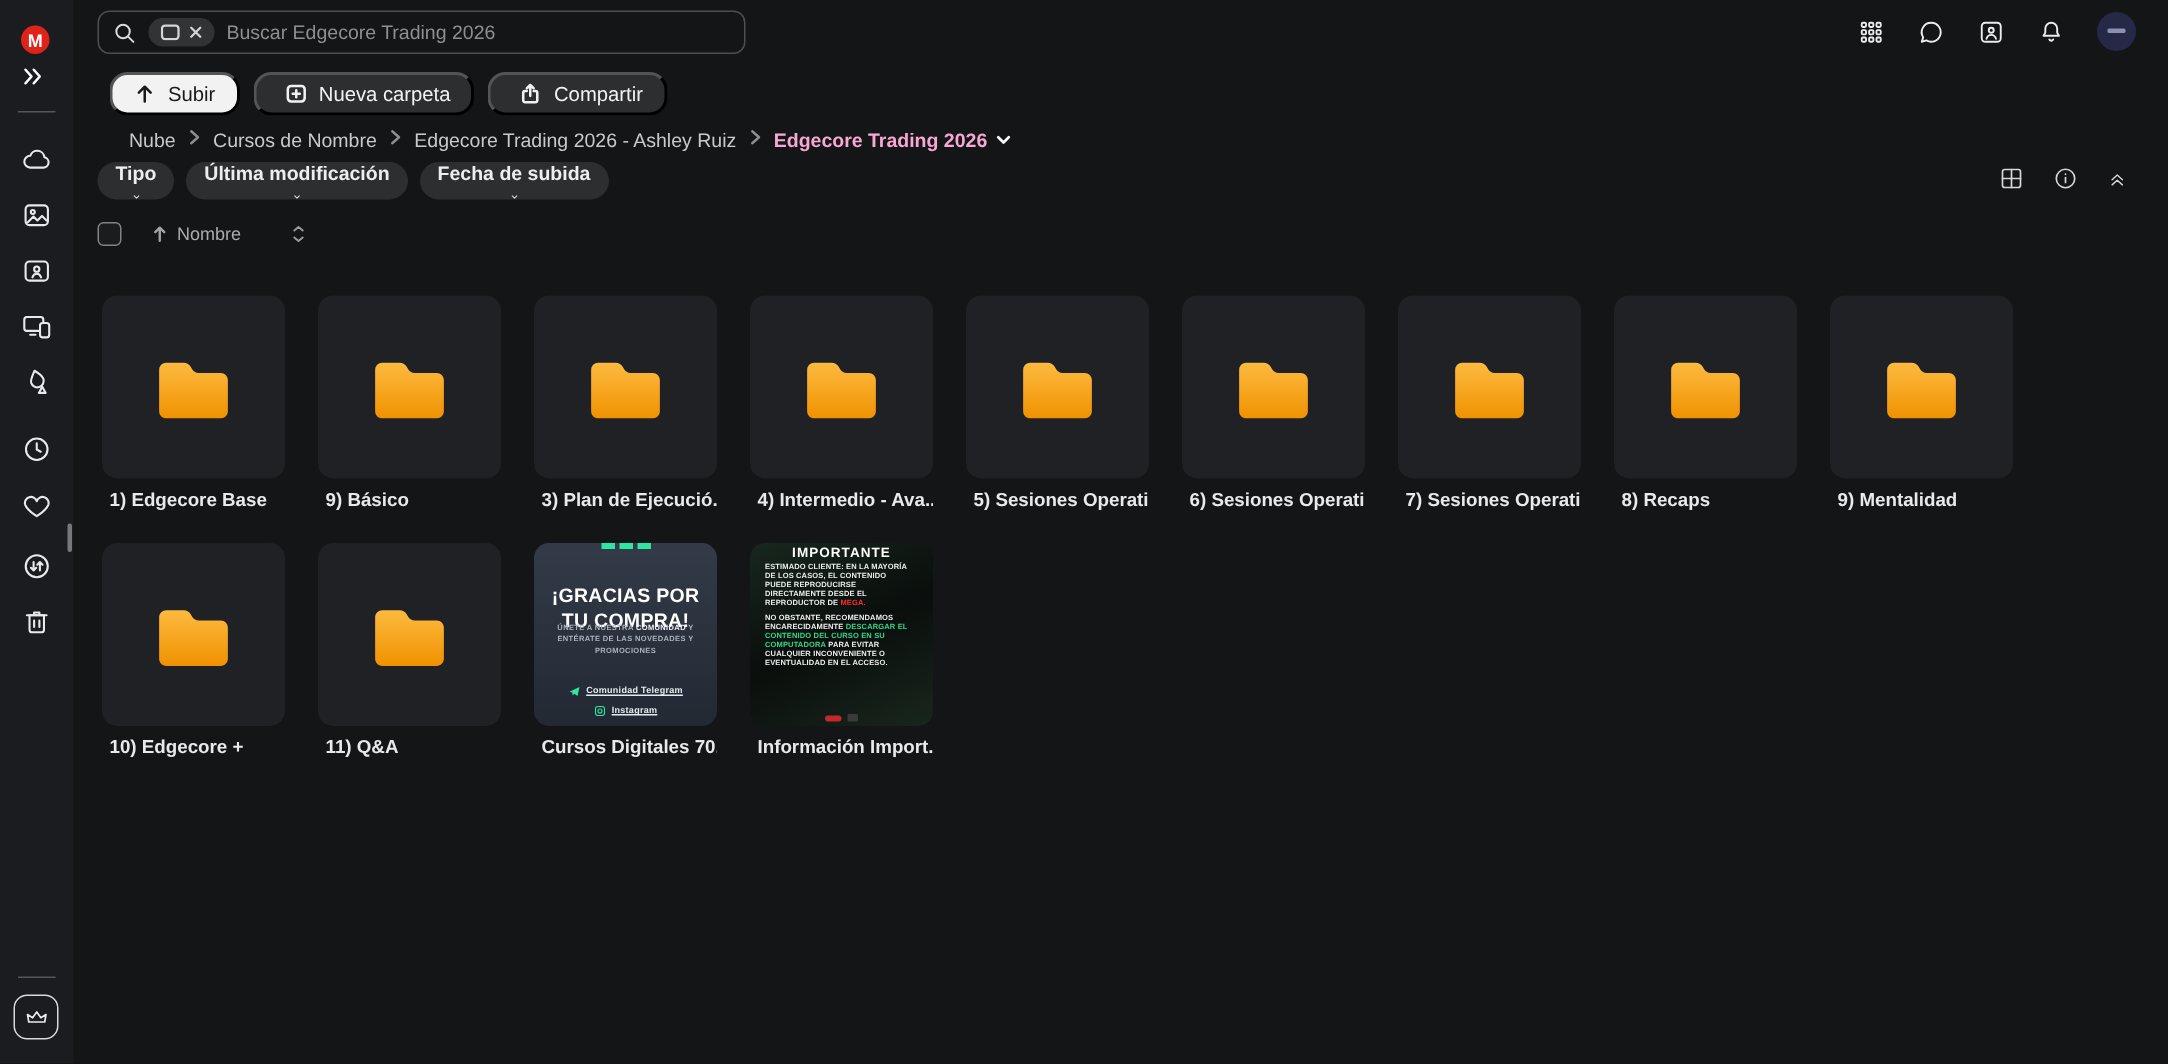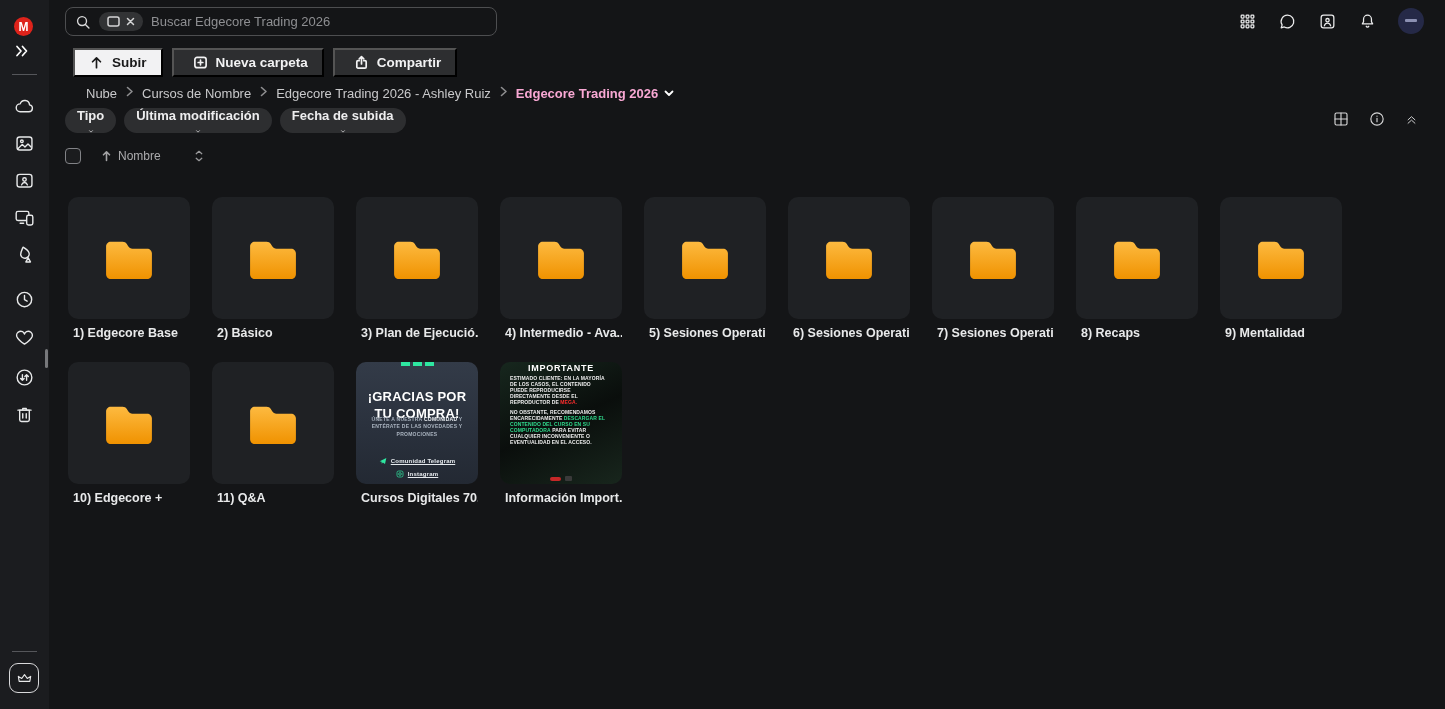--- a/index.html
+++ b/index.html
@@ -35,22 +35,22 @@
   .search-chip svg { stroke:#d5d5d6; fill:none; stroke-width:1.5; stroke-linecap:round; }
   .search-input { flex:1; background:transparent; border:none; outline:none; color:#dcdcdd; font-size:13px; font-family:inherit; }
   .search-input::placeholder { color:#8e8f92; }
 
   .top-icons { position:absolute; top:8px; right:21px; display:flex; align-items:center; gap:21px; }
   .top-icons .tbtn svg { width:19px; height:19px; stroke:#ececed; fill:none; stroke-width:1.6; stroke-linecap:round; stroke-linejoin:round; }
   .avatar { width:26px; height:26px; border-radius:50%; background:#252947; position:relative; }
   .avatar::after { content:""; position:absolute; left:7px; top:11px; width:12px; height:3px; background:#8b90b2; border-radius:1px; }
 
   .toolbar { position:absolute; left:24px; top:48px; display:flex; gap:9px; }
-  .btn { height:29px; border-radius:0; display:flex; align-items:center; gap:8px; padding:0 14px;
-         font-size:13.5px; font-weight:700; }
+  .btn { height:29px; border-radius:12px; display:flex; align-items:center; gap:8px; padding:0 14px;
+         font-size:13.5px; font-weight:400; }
   .btn-light { background:#f2f2f3; color:#1a1a1a; }
   .btn-dark  { background:#2d2e30; color:#f2f2f3;padding-left:19px; }
   .btn svg { width:15px; height:15px; fill:none; stroke-width:1.8; stroke-linecap:round; stroke-linejoin:round; }
   .btn-light svg { stroke:#1a1a1a; }
   .btn-dark svg { stroke:#f2f2f3; }
 
   .breadcrumb { position:absolute; left:37px; top:86px; display:flex; gap:8px; font-size:13px; color:#c9c9cb; }
   .crumb-sep svg { width:9px; height:11px; stroke:#8e8e90; fill:none; stroke-width:1.6; stroke-linecap:round; stroke-linejoin:round; }
   .crumb-current { color:#f9a8d4; font-weight:700; display:flex; align-items:center; gap:6px; }
   .crumb-current svg { width:10px; height:7px; stroke:#fff; fill:none; stroke-width:1.8; stroke-linecap:round; stroke-linejoin:round; }
@@ -377,21 +377,21 @@
         <div class="tile-label">1) Edgecore Base</div>
       </div>
       <div class="grid-item">
         <div class="tile">
           <span>
             <svg class="folder-svg" viewBox="0 0 52 44">
               <path d="M2 10C2 7.2 4.2 5 7 5h12.3c1.8 0 3.5.9 4.4 2.4l1.5 2.4c.9 1.5 2.6 2.4 4.4 2.4H45c2.8 0 5 2.2 5 5V39c0 2.8-2.2 5-5 5H7c-2.8 0-5-2.2-5-5z" fill="url(#foldGrad)"></path>
             </svg>
           </span>
         </div>
-        <div class="tile-label">2) Básico</div>
+        <div class="tile-label">9) Básico</div>
       </div>
       <div class="grid-item">
         <div class="tile">
           <span>
             <svg class="folder-svg" viewBox="0 0 52 44">
               <path d="M2 10C2 7.2 4.2 5 7 5h12.3c1.8 0 3.5.9 4.4 2.4l1.5 2.4c.9 1.5 2.6 2.4 4.4 2.4H45c2.8 0 5 2.2 5 5V39c0 2.8-2.2 5-5 5H7c-2.8 0-5-2.2-5-5z" fill="url(#foldGrad)"></path>
             </svg>
           </span>
         </div>
         <div class="tile-label">3) Plan de Ejecució...</div>

